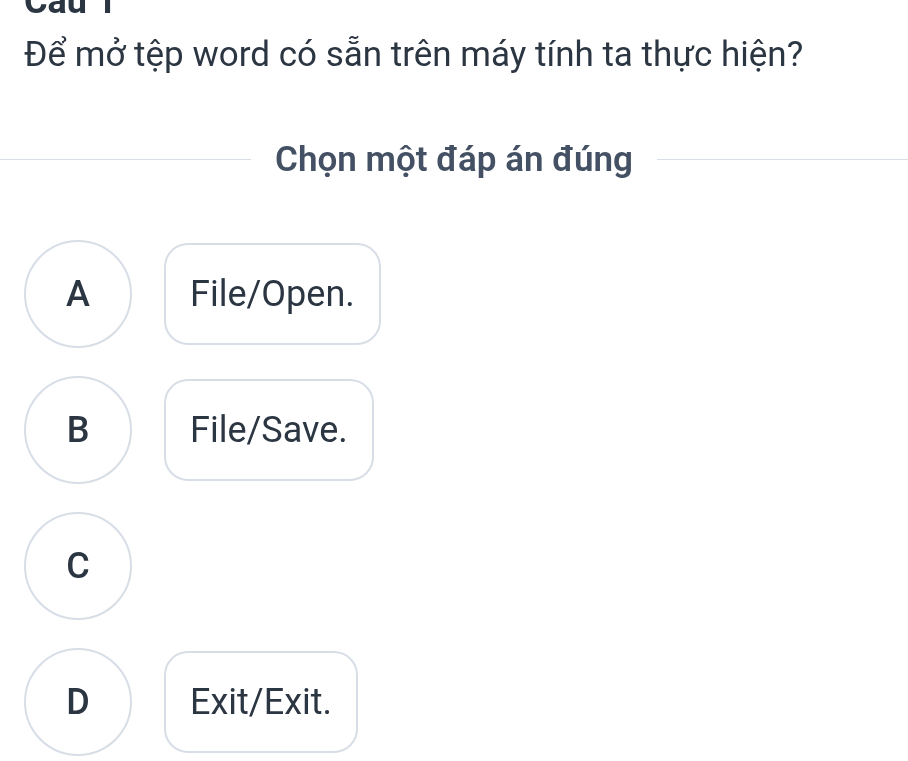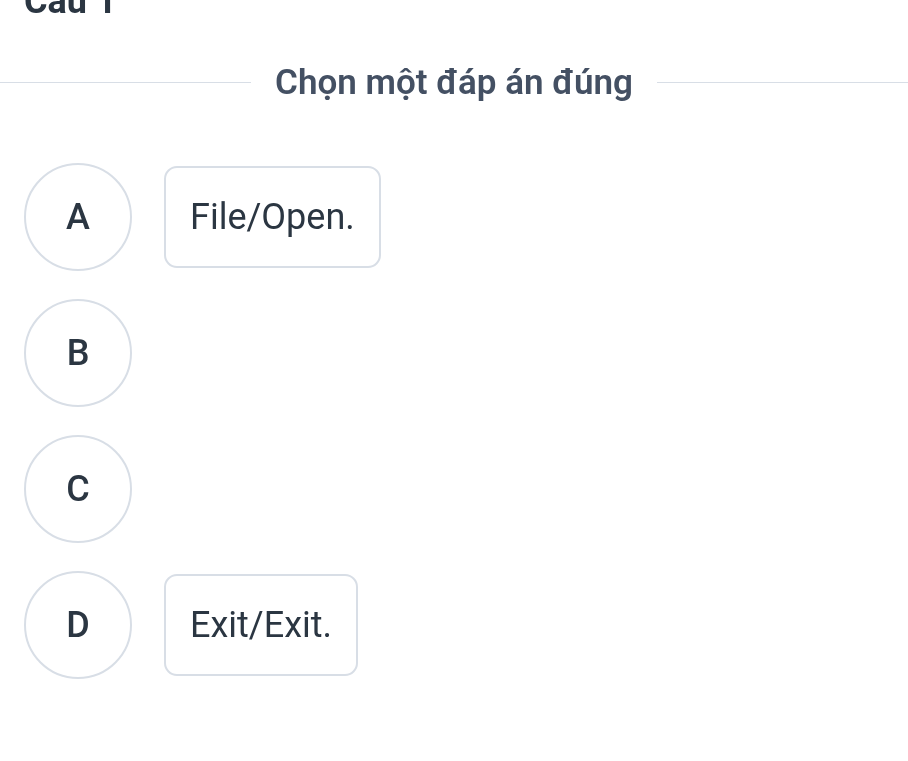--- a/index.html
+++ b/index.html
@@ -24,21 +24,21 @@
     }
     .question-text {
       font-size: 35px;
       font-weight: 400;
       color: #2b3642;
       line-height: 1.4;
     }
     .instruction-row {
       display: flex;
       align-items: center;
-      margin-top: 40px;
+      margin-top: 60px;
       margin-bottom: 60px;
     }
     .instruction-line {
       flex: 1;
       height: 1px;
       background: #d8dee6;
     }
     .instruction-text {
       font-size: 35px;
       font-weight: 600;
@@ -65,49 +65,51 @@
       align-items: center;
       justify-content: center;
       font-size: 36px;
       font-weight: 500;
       color: #2b3642;
       cursor: pointer;
       flex-shrink: 0;
     }
     .option-answer {
       border: 2px solid #d8dee6;
-      border-radius: 13px;
+      border-radius: 24px;
       padding: 28px 24px;
       font-size: 36px;
       font-weight: 400;
       color: #2b3642;
       cursor: pointer;
       display: inline-block;
     }
   </style>
 </head>
 <body>
 
 <div class="header">
   <div class="question-number">Câu 1</div>
+  <div class="question-text">Để mở tệp word có sẵn trên máy tính ta thực hiện?</div>
 </div>
 
 <div class="instruction-row">
   <div class="instruction-line"></div>
   <div class="instruction-text">Chọn một đáp án đúng</div>
   <div class="instruction-line"></div>
 </div>
 
 <div class="options">
   <div class="option-row">
     <div class="option-letter">A</div>
     <div class="option-answer">File/Open.</div>
   </div>
   <div class="option-row">
     <div class="option-letter">B</div>
+    <div class="option-answer">File/Save.</div>
   </div>
   <div class="option-row">
     <div class="option-letter">C</div>
   </div>
   <div class="option-row">
     <div class="option-letter">D</div>
     <div class="option-answer">Exit/Exit.</div>
   </div>
 </div>
 

